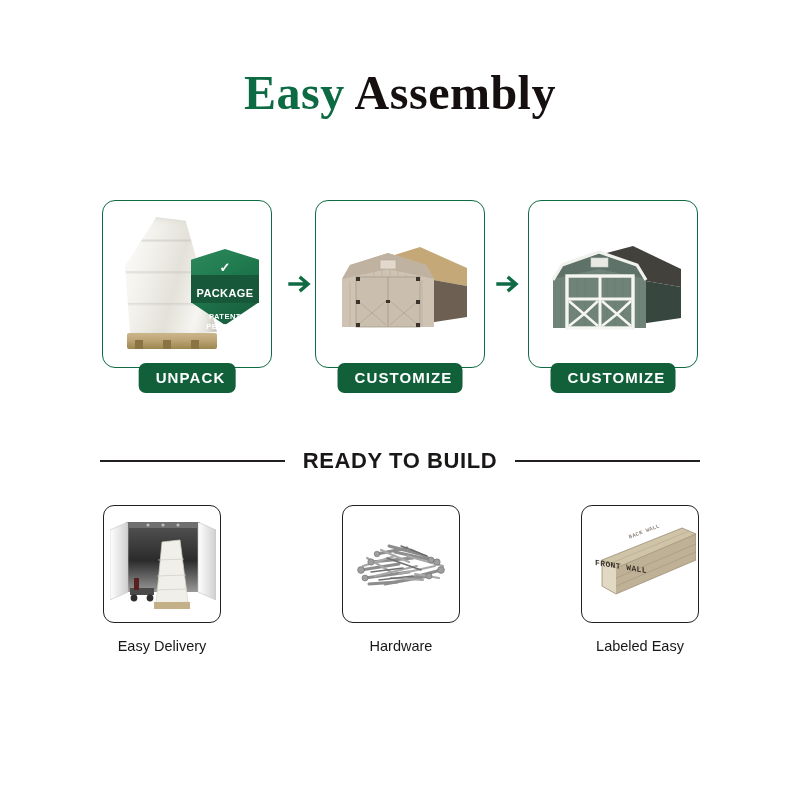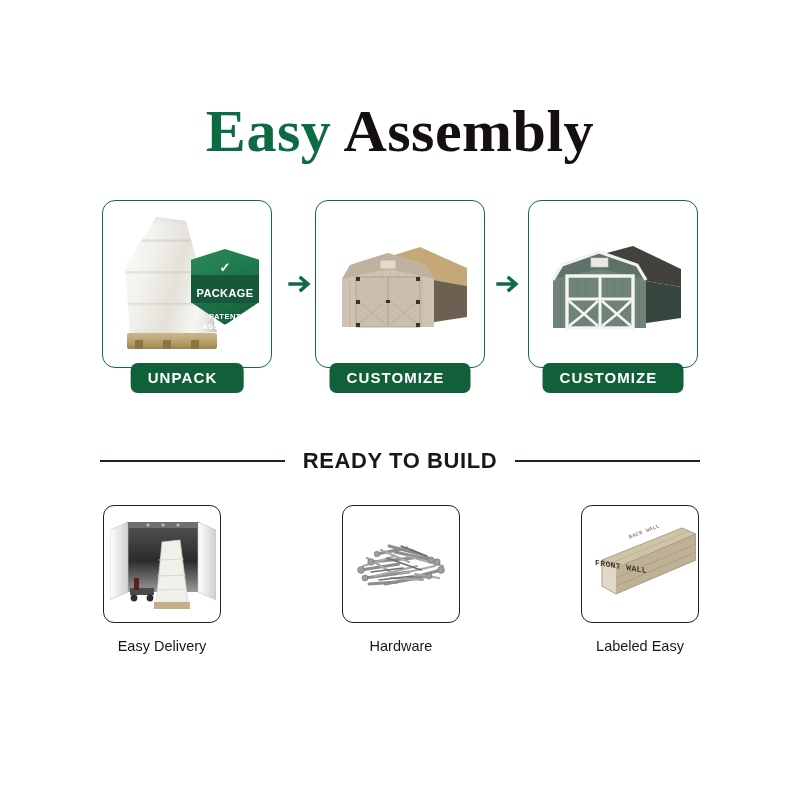--- a/index.html
+++ b/index.html
@@ -23,25 +23,24 @@
   .title-wrap {
     position: absolute;
     top: 68px;
     left: 0;
     width: 800px;
     text-align: center;
   }
   .title {
     font-family: "Liberation Serif", "DejaVu Serif", serif;
     font-weight: bold;
-    font-size: 60px;
+    font-size: 48px;
     letter-spacing: 0.5px;
     line-height: 1.05;
     white-space: nowrap;
-    margin-top: 32px;
   }
   .title .word-green { color: #0c6b42; }
   .title .word-black { color: #15100f; }
 
   
   .steps {
     position: absolute;
     top: 200px;
     left: 102px;
     width: 596px;
@@ -70,21 +69,21 @@
   .step-pill {
     position: absolute;
     left: 50%;
     transform: translateX(-50%);
     top: 163px;
     background: #11603a;
     color: #ffffff;
     font-size: 15px;
     font-weight: bold;
     letter-spacing: 1.1px;
-    padding: 7px 26px 8px 17px;
+    padding: 7px 10px 8px 17px;
     border-radius: 7px;
     white-space: nowrap;
     line-height: 1;
   }
 
   .arrow {
     position: absolute;
     top: 70px;
     width: 28px;
     height: 28px;
@@ -288,21 +287,21 @@
           <div class="pallet-wrap">
             <div class="shrink"></div>
             <div class="pallet"></div>
           </div>
           <div class="badge">
             <div class="badge-shape"></div>
             <div class="badge-check">✓</div>
             <div class="badge-band">PACKAGE</div>
             <div class="badge-sub">
               <div>PATENT</div>
-              <div>ASSEMBLE</div>
+              <div>PENDING</div>
             </div>
           </div>
         </div>
       </div>
       <div class="step-pill">UNPACK</div>
     </div>
 
     <div class="step">
       <div class="step-card">
         <svg class="shed" viewBox="0 0 146 100">

